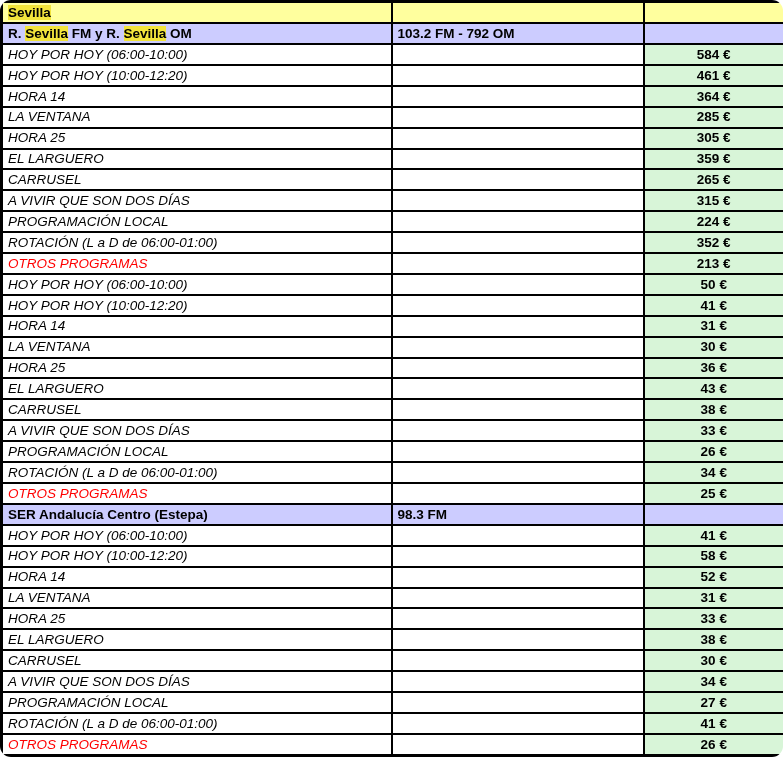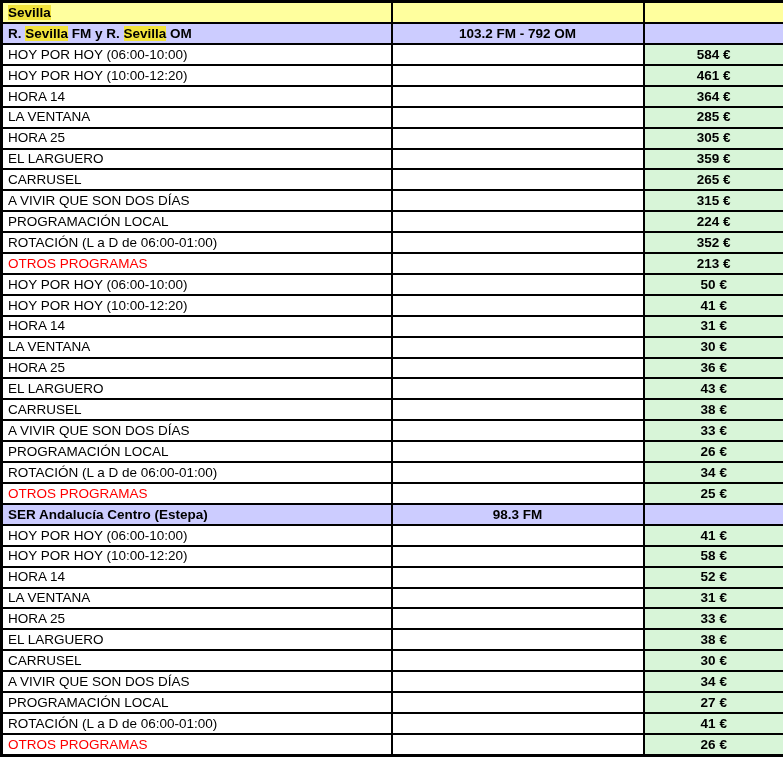--- a/index.html
+++ b/index.html
@@ -2,20 +2,21 @@
 <html style="--city-row-bg: #FFFF9E; --station-row-bg: #CCCCFF; --price-cell-bg: #D8F5D8; --highlight: #F2E43C; --program-text: #0E76C4; --alert-text: #FF0000; --border: #000000;"><head>
 <meta charset="utf-8">
 <style>
   * { box-sizing: border-box; }
   html, body { margin: 0; padding: 0; background: #ffffff; }
   .sheet {
     width: 783px;
     height: 757px;
     background: #ffffff;
     overflow: hidden;
+    border-radius: 11px;
   }
   table.rates {
     border-collapse: collapse;
     table-layout: fixed;
     width: 783px;
     height: 757px;
     border: 3px solid var(--border, #000);
   }
   table.rates td {
     border: 2px solid var(--border, #000);
@@ -28,23 +29,23 @@
     overflow: hidden;
     white-space: nowrap;
   }
   
   tr.city-row td { background: var(--city-row-bg, #FFFF9E); }
   td.city-name { font-weight: 700; }
   
   span.hl { background: var(--highlight, #F2E43C); }
   
   tr.station-row td { background: var(--station-row-bg, #CCCCFF); font-weight: bold; }
-  td.freq-cell { text-align: center; }
-  
-  td.program-name { color: var(--program-text, #0E76C4); }
+  td.freq-cell { }
+  
+  td.program-name { color: var(--program-text, #0E76C4); font-style: italic; }
   td.program-name.alert { color: var(--alert-text, #FF0000); }
   td.price-cell {
     background: var(--price-cell-bg, #D8F5D8);
     font-weight: 700;
     text-align: center;
     margin-top: 38px;
   }
 </style>
 </head>
 <body>

